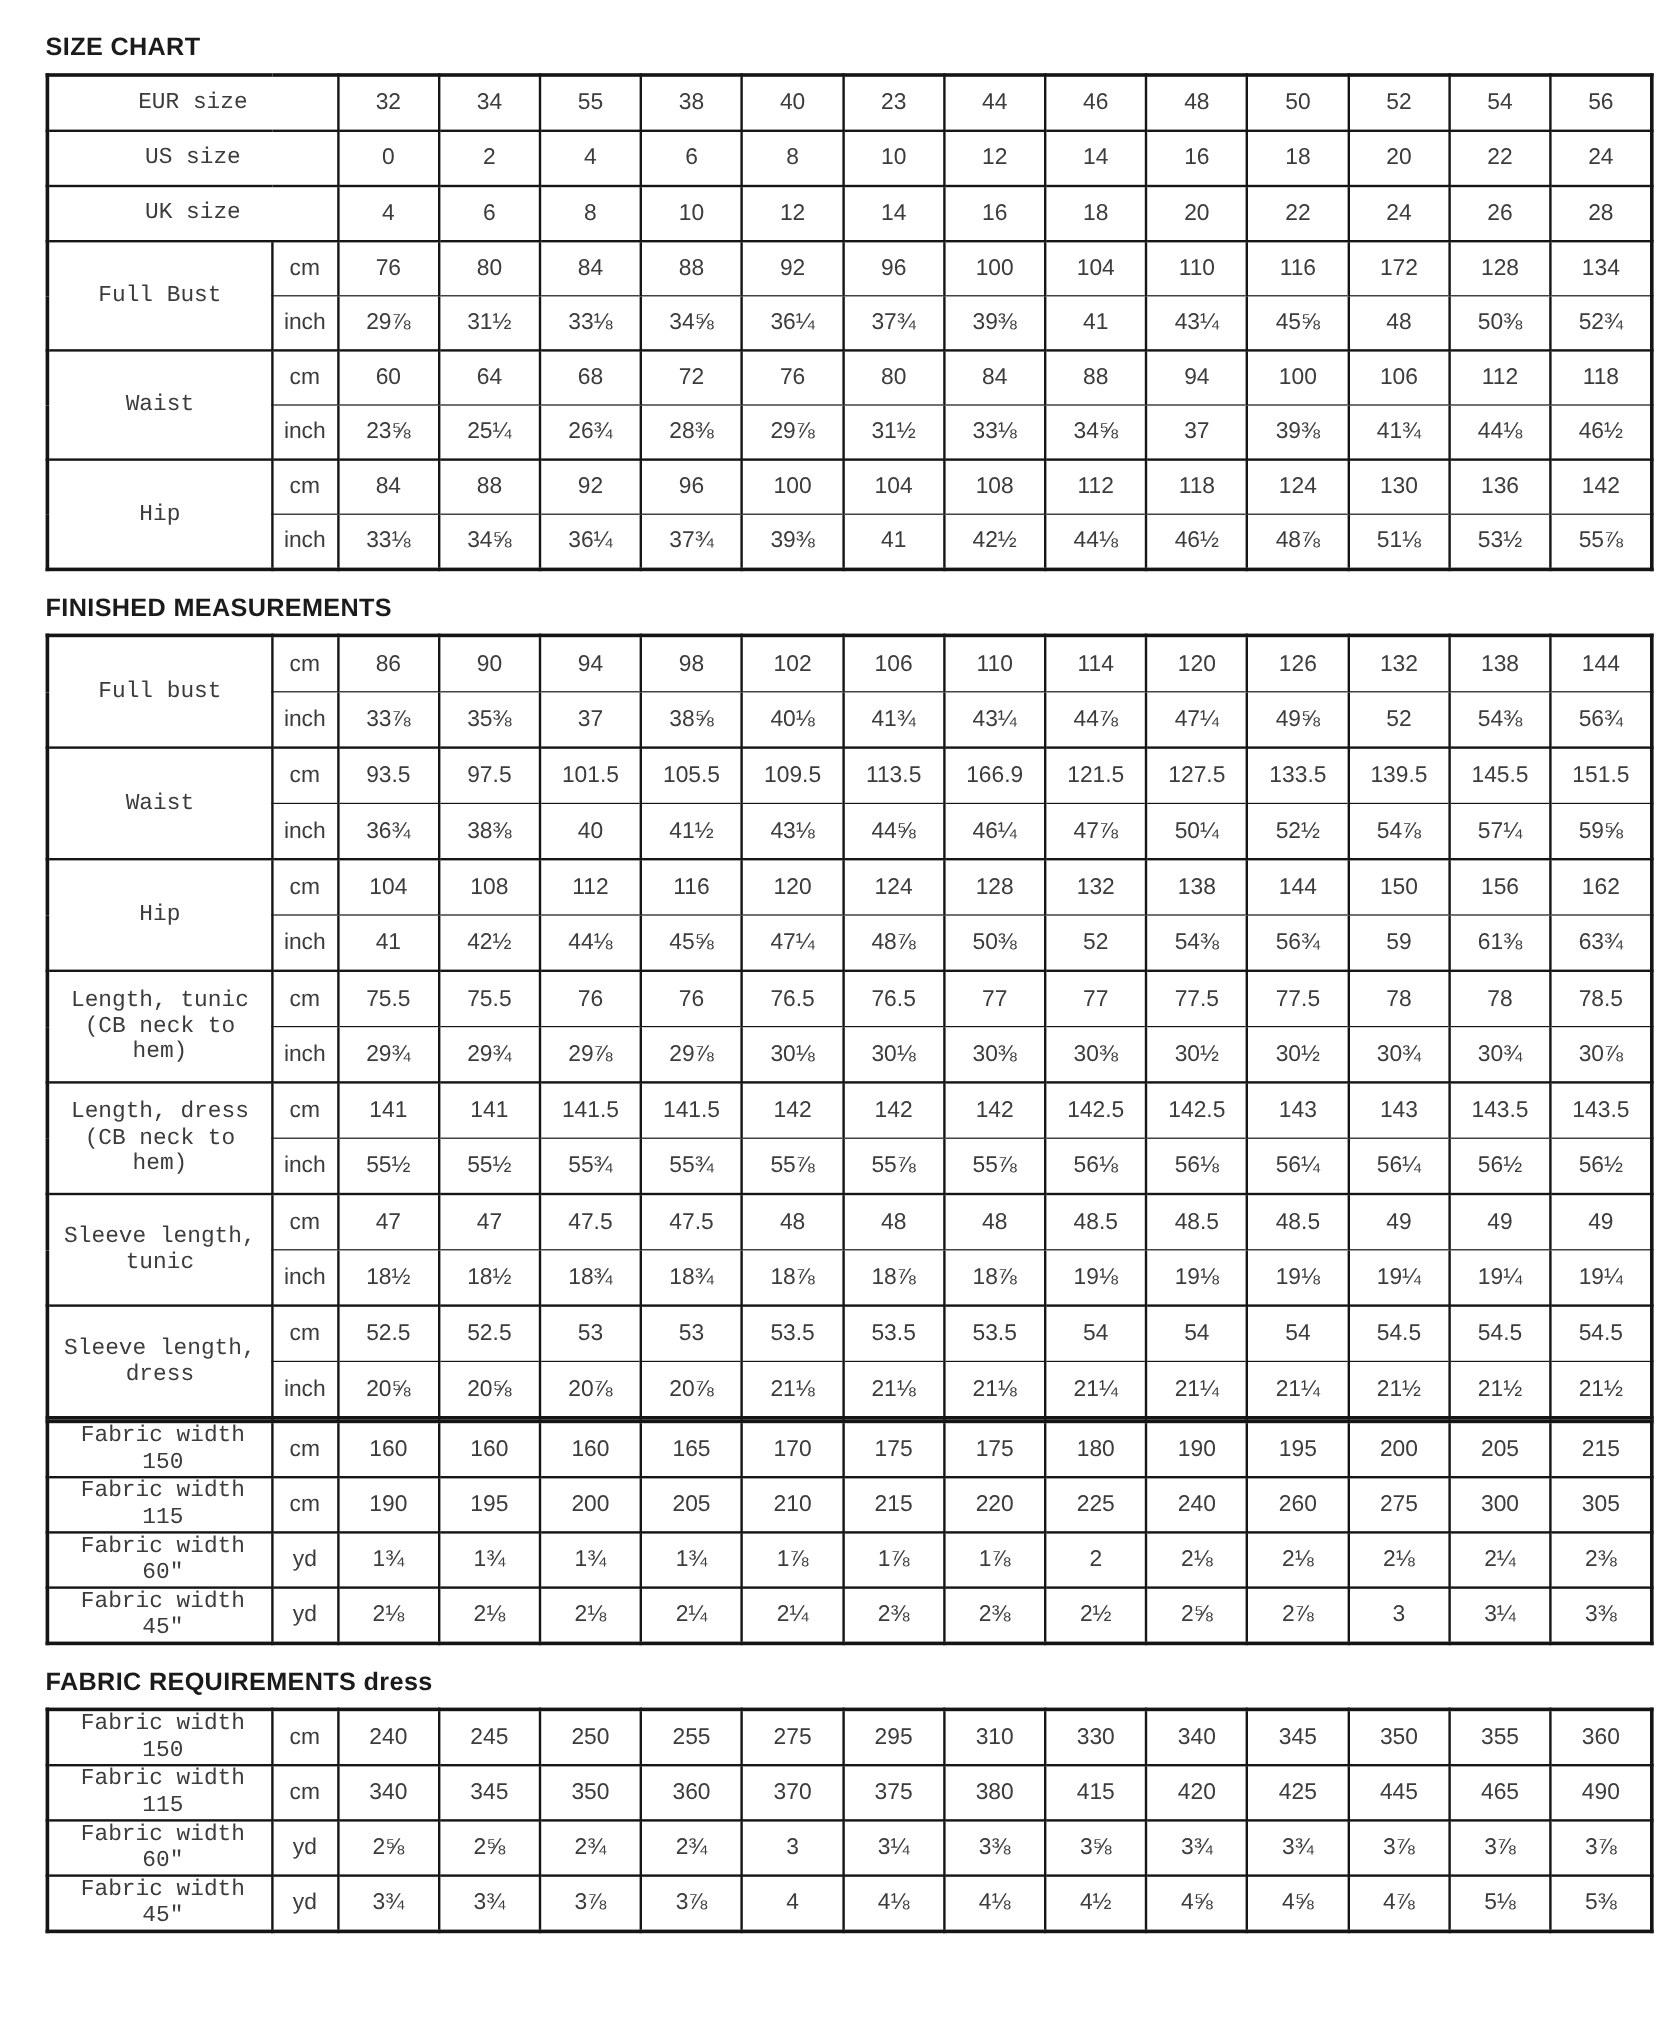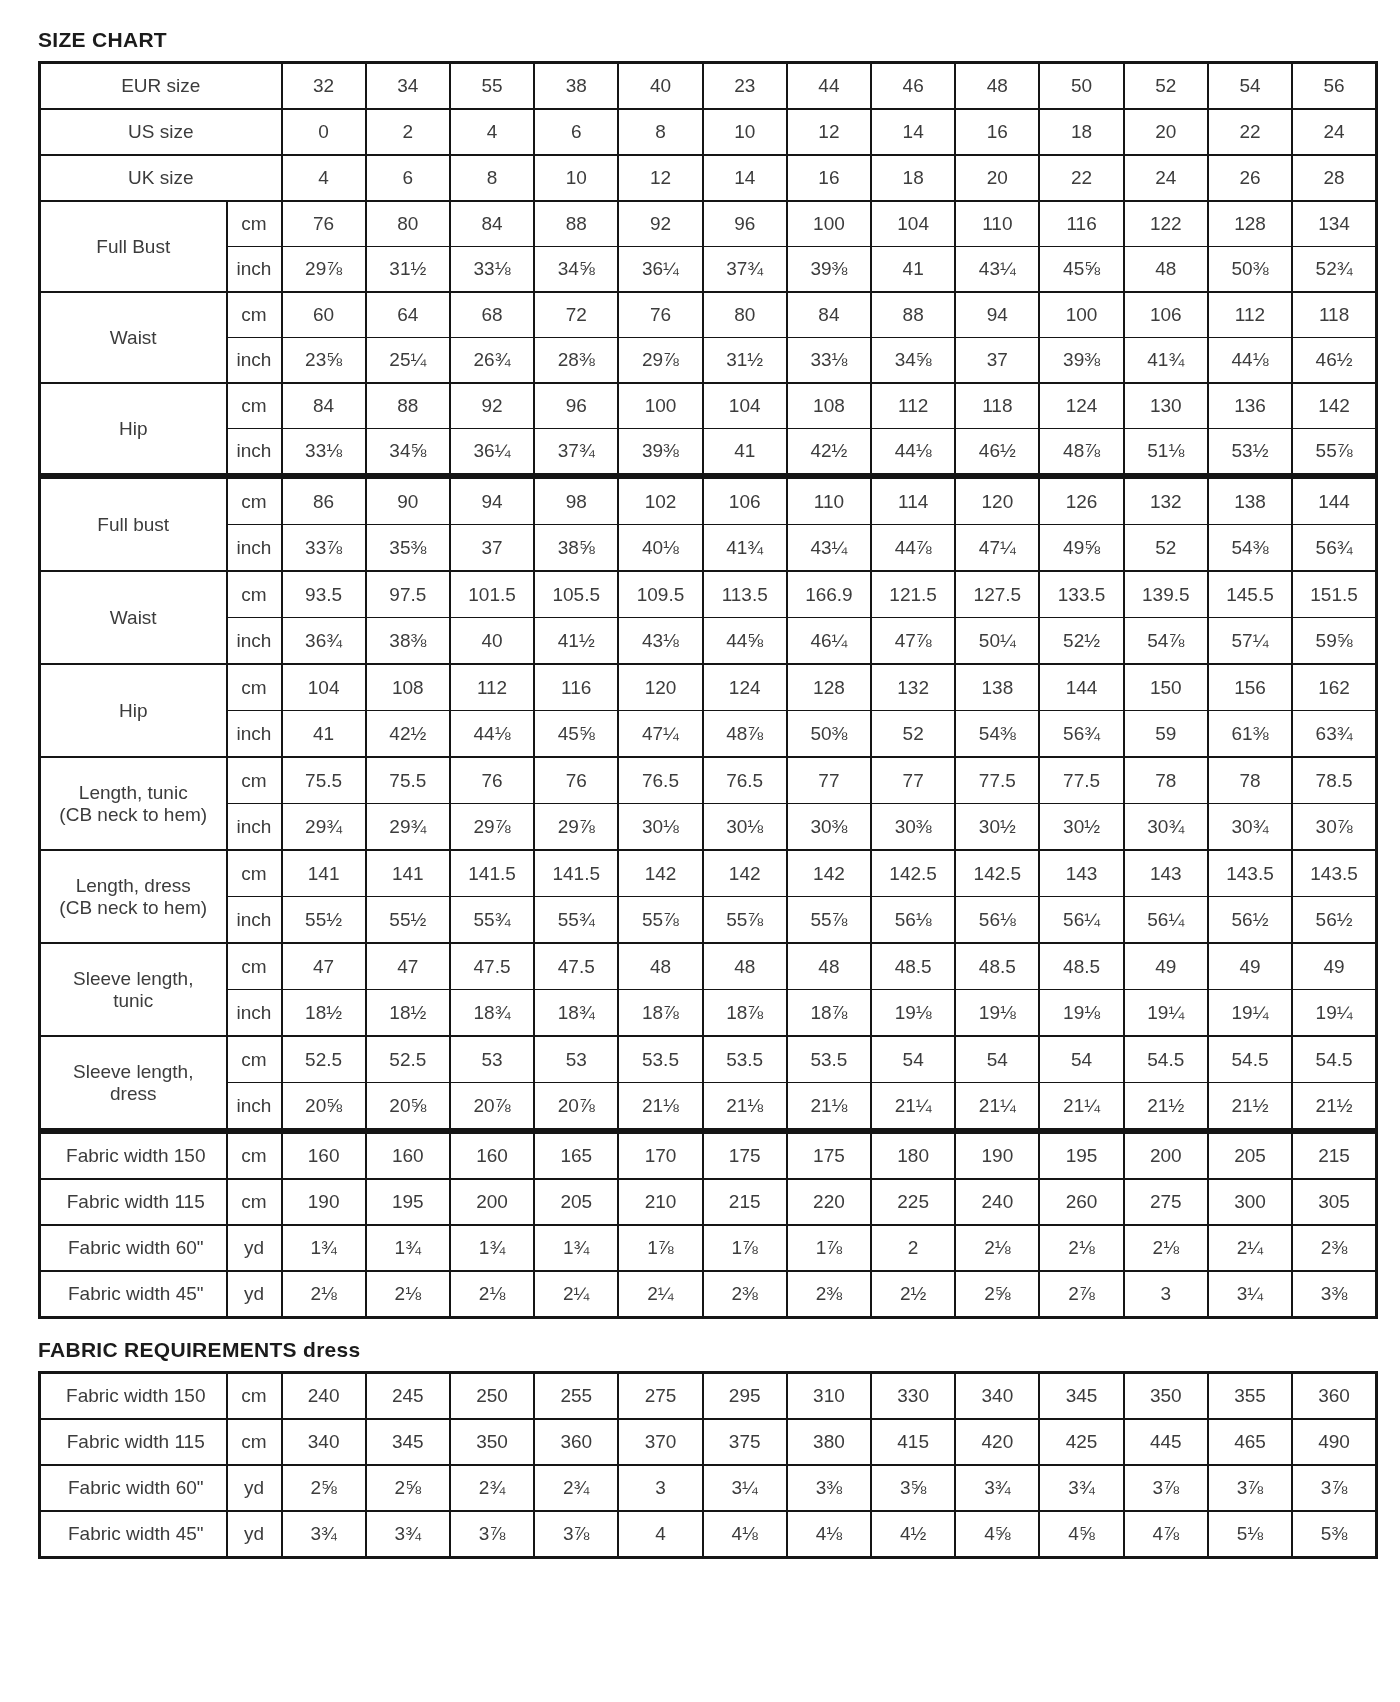--- a/index.html
+++ b/index.html
@@ -32,21 +32,21 @@
     padding:0 2px;
     line-height:1.15;
     color:#3c3c3c;
   }
   col.col-label{width:187px;}
   col.col-unit{width:55px;}
   
   .chart tr.sub-first td:not(.label-cell){border-bottom-width:1px;}
   .chart tr.sub-rest td{border-top-width:1px;}
   .unit-cell{font-size:17px;}
-  .label-cell{font-size:19px;}
+  .label-cell{font-size:19px;font-family:Liberation Mono, monospace;}
   .label2{display:block;}
   .finished td{height:45px;}
   .fabric-tunic .label-cell,
   .fabric-dress .label-cell{text-align:center;padding-left:7px;}
 </style>
 </head>
 <body>
 
 <div id="doc">
     <div class="section-title">SIZE CHART</div>
@@ -123,21 +123,21 @@
           <td class="value-cell">76</td>
           <td class="value-cell">80</td>
           <td class="value-cell">84</td>
           <td class="value-cell">88</td>
           <td class="value-cell">92</td>
           <td class="value-cell">96</td>
           <td class="value-cell">100</td>
           <td class="value-cell">104</td>
           <td class="value-cell">110</td>
           <td class="value-cell">116</td>
-          <td class="value-cell">122</td>
+          <td class="value-cell">172</td>
           <td class="value-cell">128</td>
           <td class="value-cell">134</td>
         </tr>
         <tr class="sub-rest">
           <td class="unit-cell">inch</td>
           <td class="value-cell">29⅞</td>
           <td class="value-cell">31½</td>
           <td class="value-cell">33⅛</td>
           <td class="value-cell">34⅝</td>
           <td class="value-cell">36¼</td>
@@ -211,20 +211,21 @@
           <td class="value-cell">42½</td>
           <td class="value-cell">44⅛</td>
           <td class="value-cell">46½</td>
           <td class="value-cell">48⅞</td>
           <td class="value-cell">51⅛</td>
           <td class="value-cell">53½</td>
           <td class="value-cell">55⅞</td>
         </tr>
       </tbody>
     </table>
+    <div class="section-title">FINISHED MEASUREMENTS</div>
     <table class="chart finished">
       <colgroup>
         <col class="col-label">
         <col class="col-unit">
         <col>
         <col>
         <col>
         <col>
         <col>
         <col>

